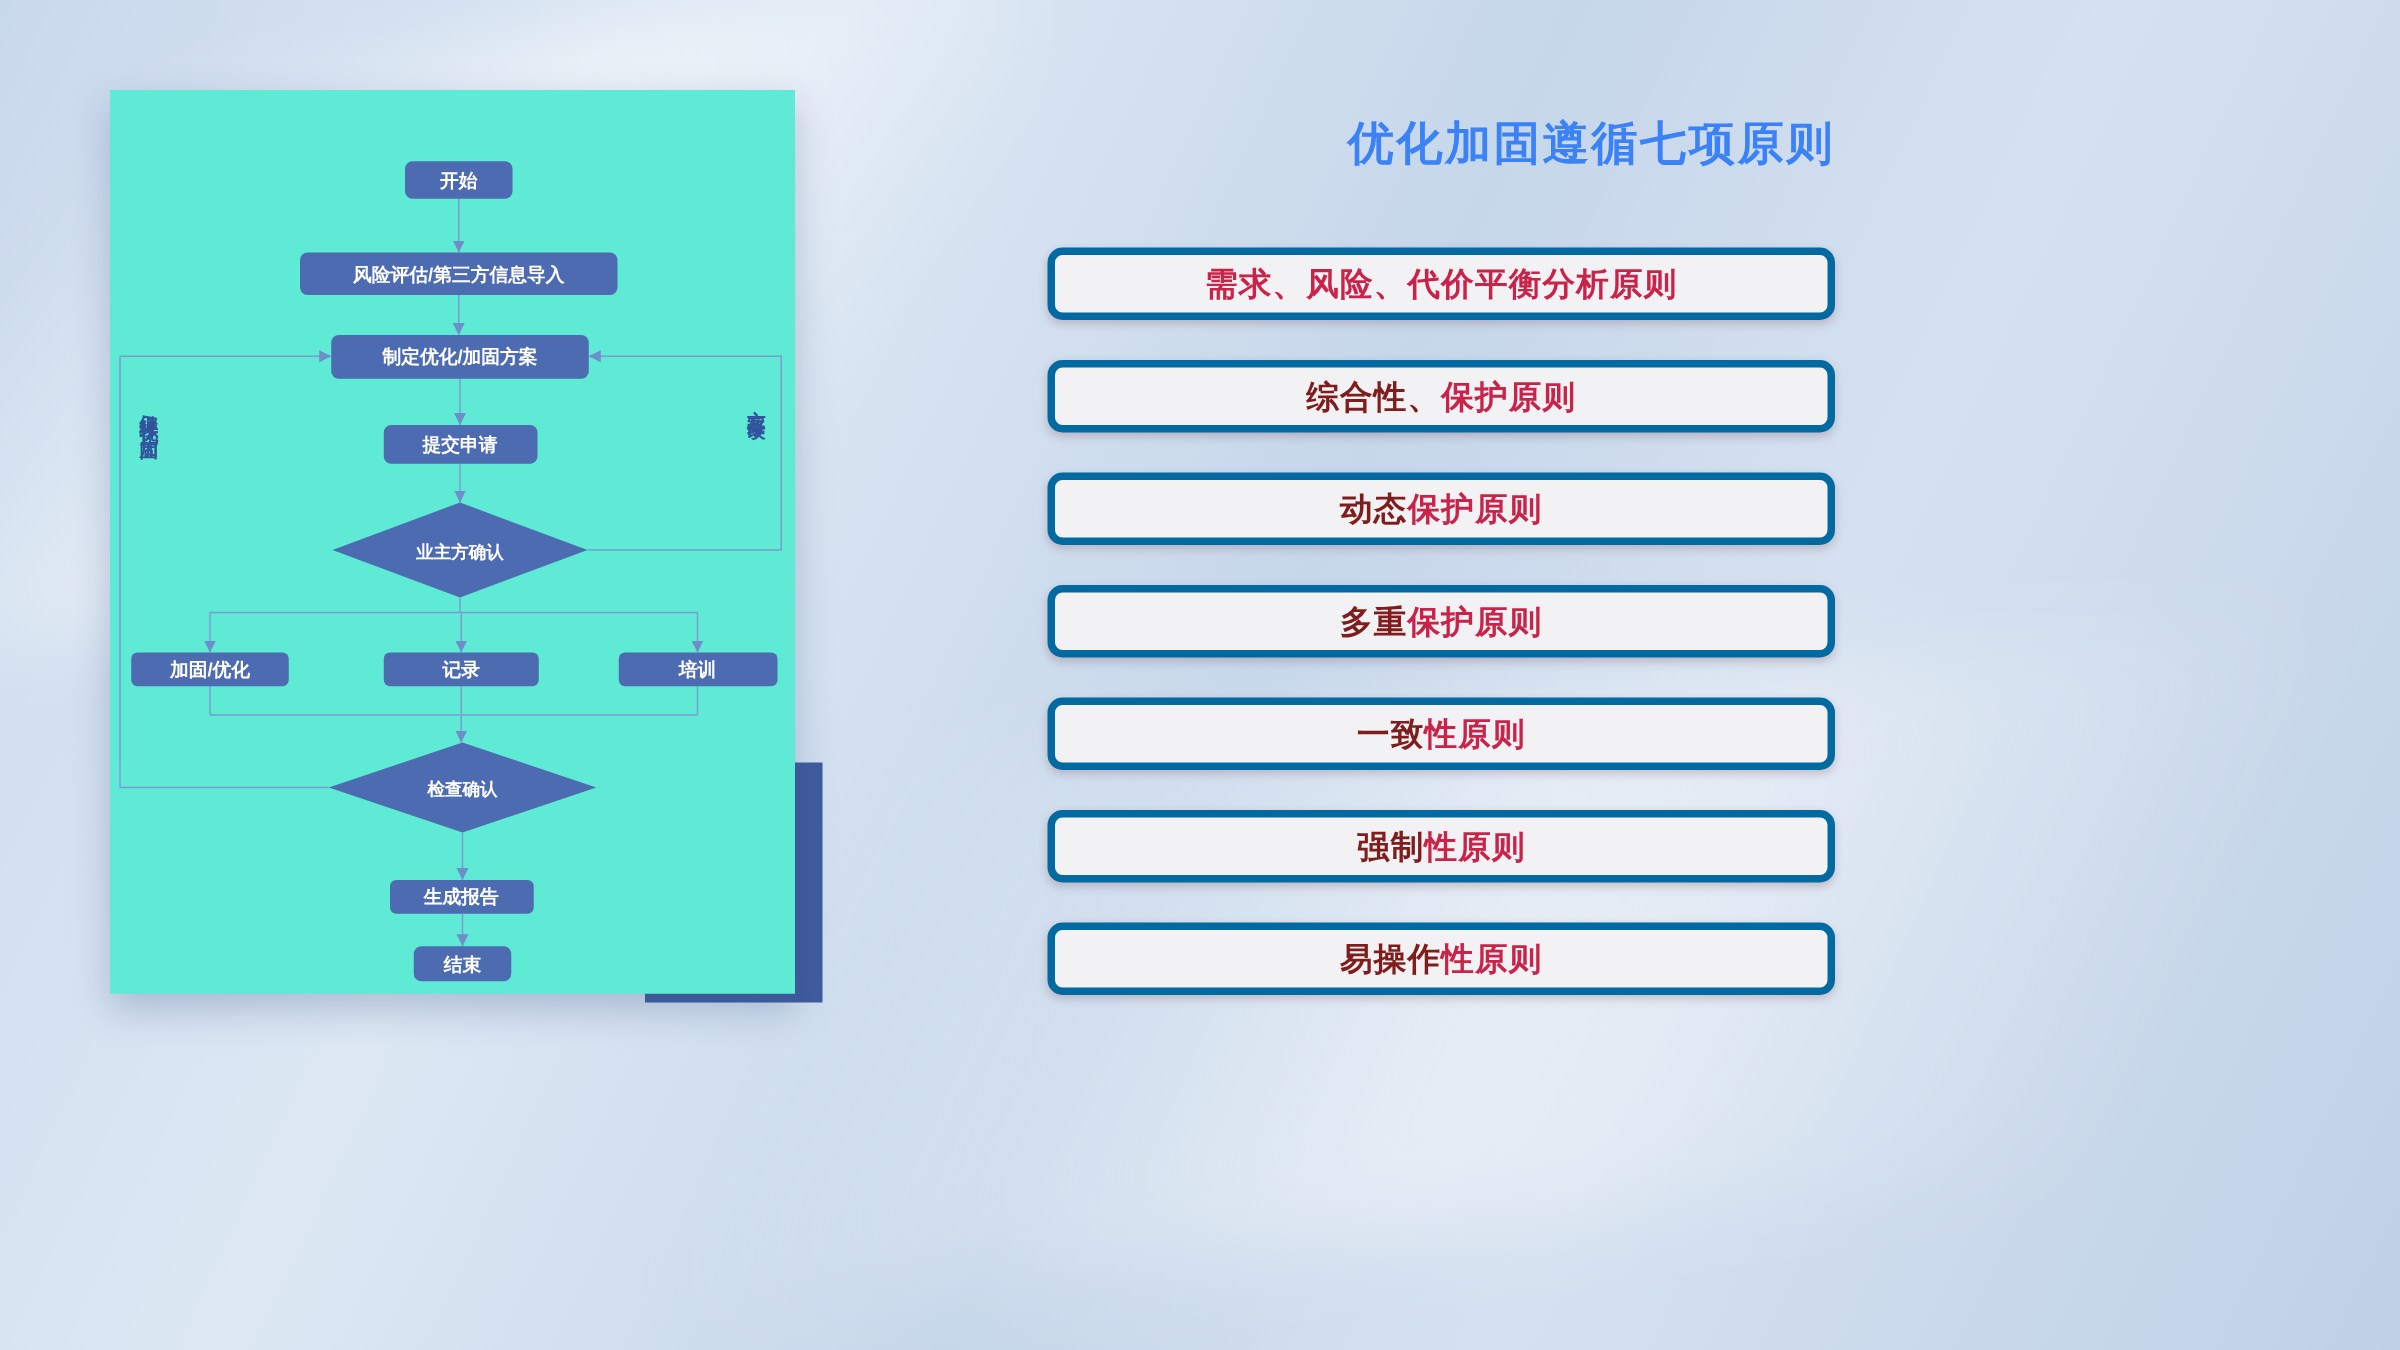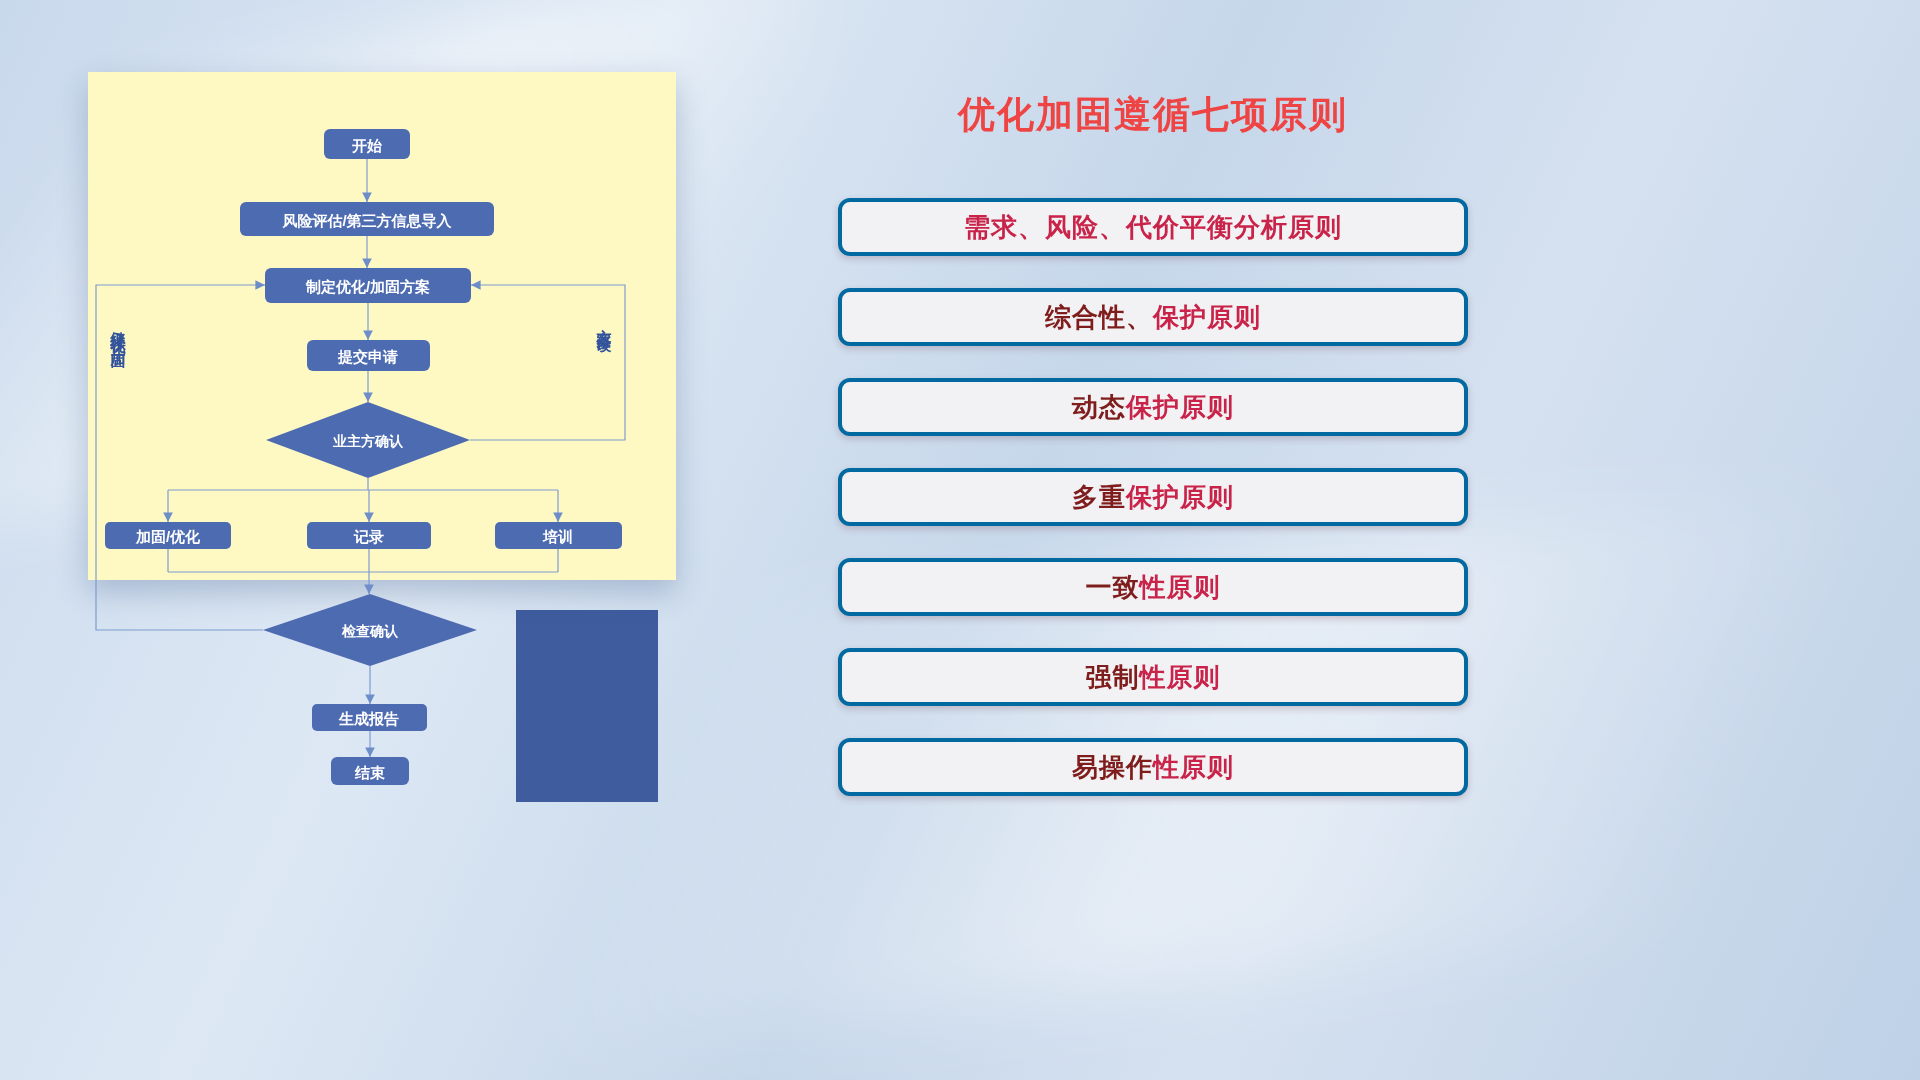--- a/index.html
+++ b/index.html
@@ -21,24 +21,23 @@
     background: linear-gradient(120deg, rgba(255,255,255,0) 15%, rgba(255,255,255,0.45) 50%, rgba(255,255,255,0) 85%);
     transform: rotate(-6deg); filter: blur(34px);
   }
 
   .shadow-block {
     position: absolute; left: 516px; top: 610px; width: 142px; height: 192px;
     background: #3e5c9e; z-index: 1;
   }
 
   .card {
-    position: absolute; left: 88px; top: 72px; width: 548px; height: 508px;
-    background: #fef9c3; z-index: 2;
+    position: absolute; left: 88px; top: 72px; width: 548px; height: 723px;
+    background: #5eead4; z-index: 2;
     box-shadow: 0 12px 28px rgba(50, 80, 130, 0.28);
-    padding-left: 40px;
   }
   .card svg { position: absolute; left: 0; top: 0; }
 
   .node { fill: #4d6bb0; }
   .node-text {
     fill: #ffffff; font-family: "Liberation Sans", sans-serif;
     font-size: 15px; font-weight: bold;
     text-anchor: middle; dominant-baseline: central;
   }
   .node-text.small { font-size: 14px; }
@@ -46,30 +45,30 @@
 
   .vlabel {
     position: absolute; writing-mode: vertical-rl; text-orientation: mixed;
     font-size: 15px; font-weight: bold; color: #33549c; letter-spacing: 3px;
   }
   .vlabel.left  { left: 20px;  top: 248px; }
   .vlabel.right { left: 506px; top: 244px; }
 
   .panel-title {
     position: absolute; left: 838px; top: 90px; width: 630px; margin: 0;
-    text-align: center; font-size: 37px; font-weight: bold;
-    color: #ef4444; letter-spacing: 2px; z-index: 2;
+    text-align: right; font-size: 37px; font-weight: bold;
+    color: #3b82f6; letter-spacing: 2px; z-index: 2;
   }
   .pills {
     position: absolute; left: 838px; top: 198px; width: 630px;
     display: flex; flex-direction: column; gap: 32px; z-index: 2;
   }
   .pill {
     box-sizing: border-box; height: 58px;
-    background: #f2f2f4; border: 4px solid #0369a1; border-radius: 12px;
+    background: #f2f2f4; border: 6px solid #0369a1; border-radius: 12px;
     display: flex; align-items: center; justify-content: center;
     font-size: 26px; font-weight: bold; letter-spacing: 1px;
     box-shadow: 0 3px 7px rgba(100, 40, 60, 0.22);
   }
   .seg-blue { color: #7f1d1d; }
   .seg-red  { color: #c9234a; }
 </style>
 </head>
 <body>
 

